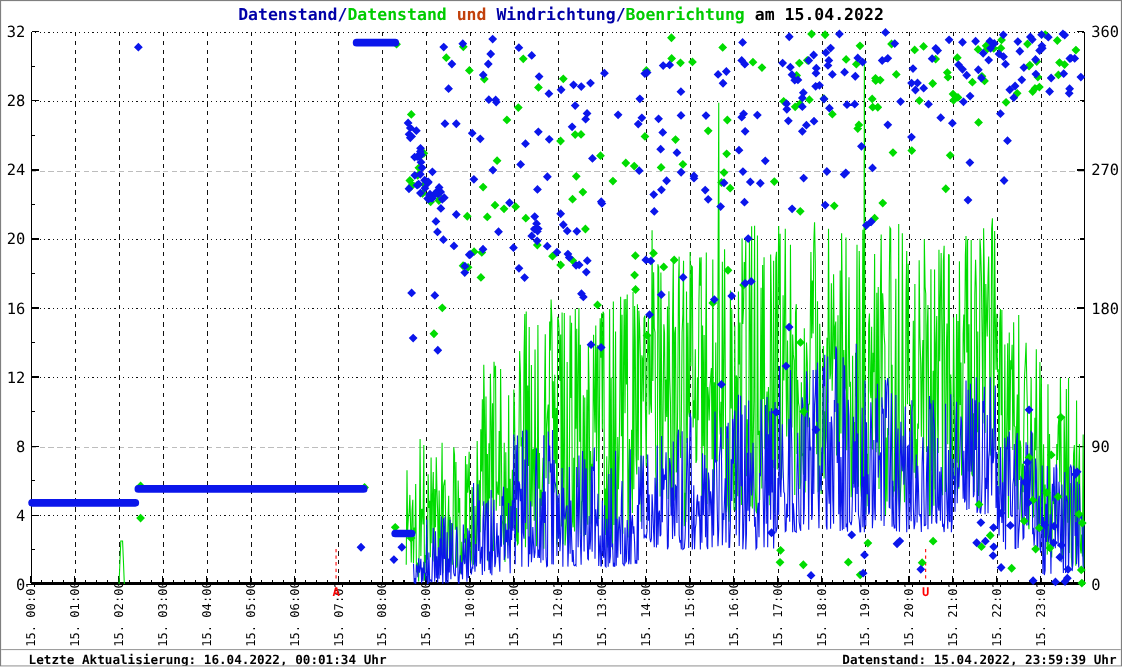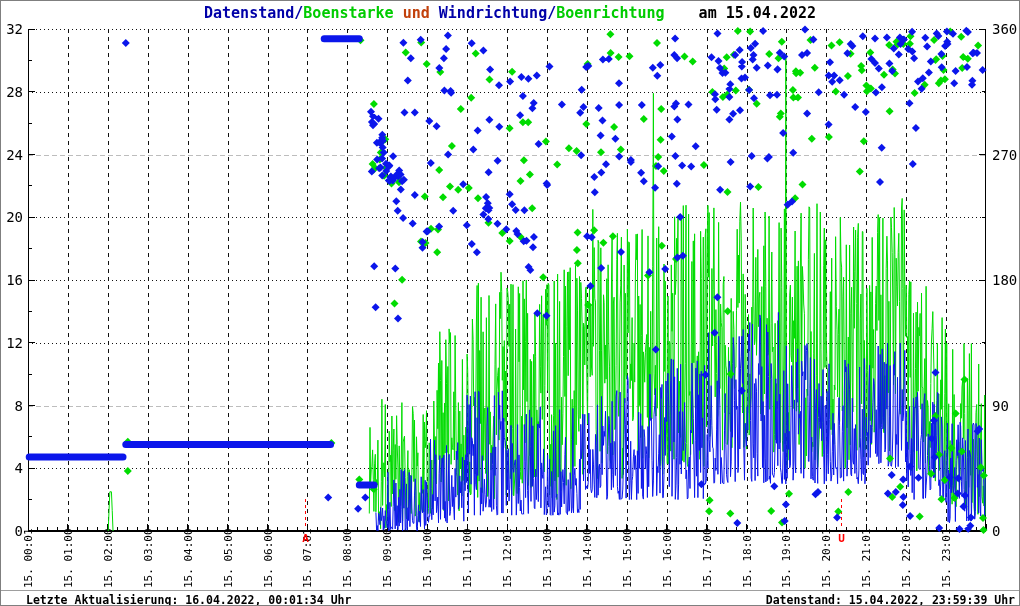--- a/index.html
+++ b/index.html
@@ -13,21 +13,21 @@
                   border-top:1px solid #9e9e9e;}
   .footer-left{position:absolute;left:25px;top:592px;
                font:bold 11.5px "DejaVu Sans Mono",monospace;color:#000;white-space:pre;}
   .footer-right{position:absolute;right:4px;top:592px;
                 font:bold 11.5px "DejaVu Sans Mono",monospace;color:#000;white-space:pre;margin-left:17px;}
 </style>
 </head>
 <body>
 
 <div class="frame">
-  <div class="title" id="chart-title"><span style="color: rgb(0, 0, 168);">Datenstand/</span><span style="color: rgb(0, 204, 0);">Boenstarke</span><span style="color: #c2410c;"> und </span><span style="color: rgb(0, 0, 168);">Windrichtung/</span><span style="color: rgb(0, 204, 0);">Boenrichtung</span><span style="color: rgb(0, 0, 0); padding-left: 25px;"> am 15.04.2022</span></div>
+  <div class="title" id="chart-title"><span style="color: rgb(0, 0, 168);">Datenstand/</span><span style="color: rgb(0, 204, 0);">Datenstand</span><span style="color: #c2410c;"> und </span><span style="color: rgb(0, 0, 168);">Windrichtung/</span><span style="color: rgb(0, 204, 0);">Boenrichtung</span><span style="color: rgb(0, 0, 0);"> am 15.04.2022</span></div>
   <svg class="plot-svg" id="plot" width="1020" height="606">
       <g shape-rendering="crispEdges">
         <line x1="27" x2="985" y1="467.5" y2="467.5" stroke="#111" stroke-width="1" stroke-dasharray="1,3"></line>
         <line x1="27" x2="985" y1="405.5" y2="405.5" stroke="#bdbdbd" stroke-width="1" stroke-dasharray="5,3"></line>
         <line x1="27" x2="985" y1="342.5" y2="342.5" stroke="#111" stroke-width="1" stroke-dasharray="1,3"></line>
         <line x1="27" x2="985" y1="279.5" y2="279.5" stroke="#111" stroke-width="1" stroke-dasharray="1,3"></line>
         <line x1="27" x2="985" y1="216.5" y2="216.5" stroke="#111" stroke-width="1" stroke-dasharray="1,3"></line>
         <line x1="27" x2="985" y1="154.5" y2="154.5" stroke="#bdbdbd" stroke-width="1" stroke-dasharray="5,3"></line>
         <line x1="27" x2="985" y1="91.5" y2="91.5" stroke="#111" stroke-width="1" stroke-dasharray="1,3"></line>
         <line x1="27" x2="985" y1="28.5" y2="28.5" stroke="#111" stroke-width="1" stroke-dasharray="1,3"></line>

